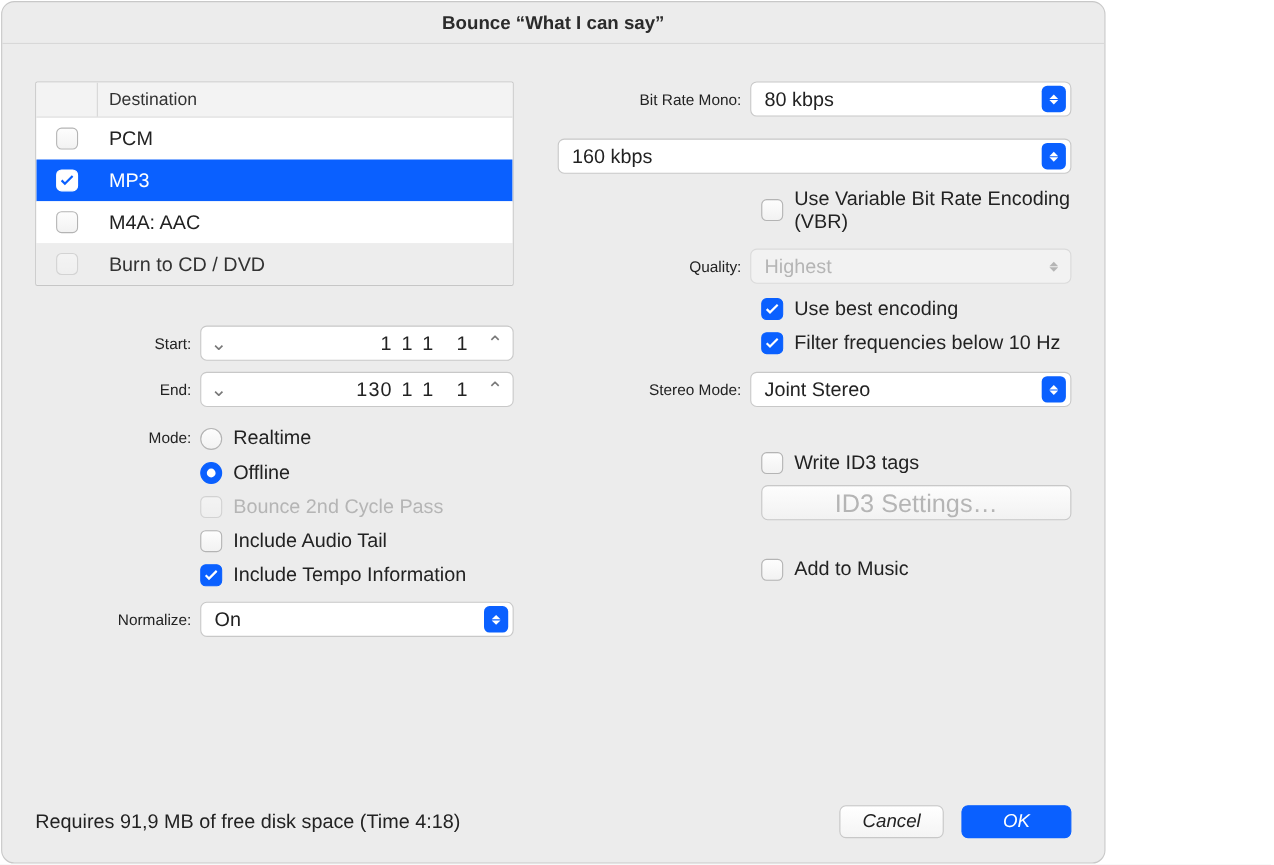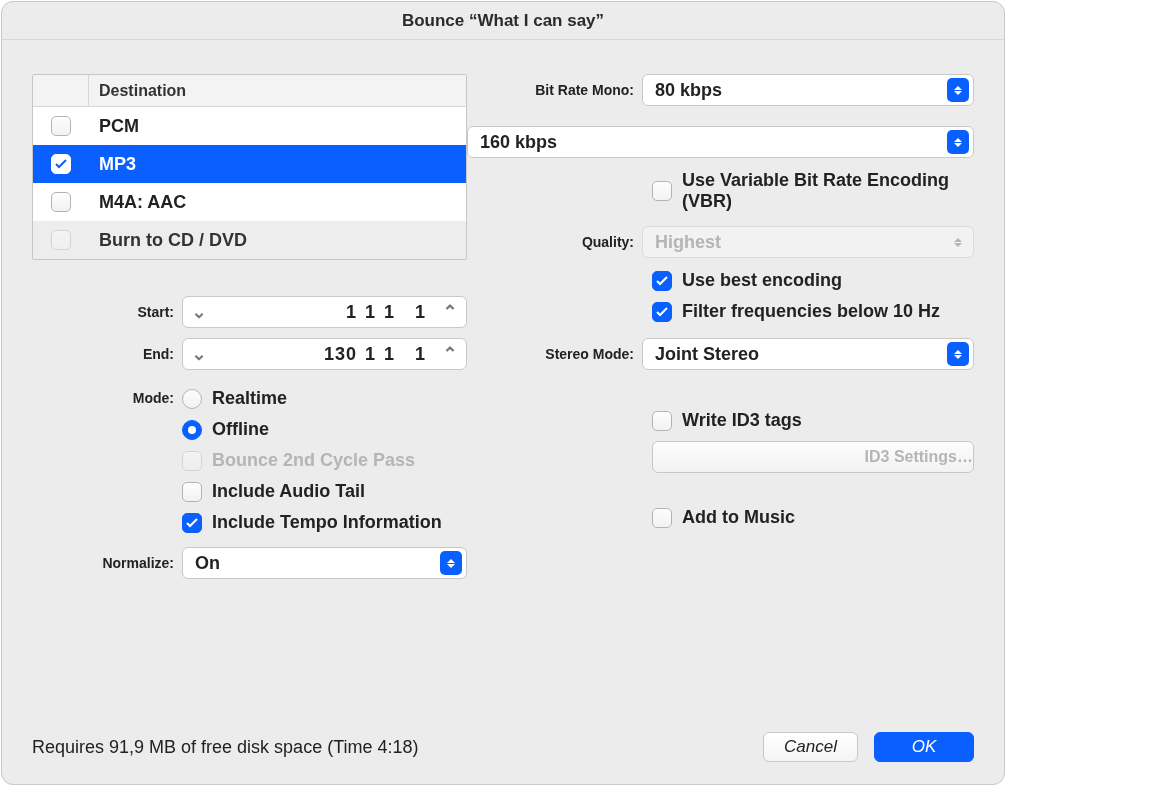--- a/index.html
+++ b/index.html
@@ -29,21 +29,21 @@
   justify-content: center;
   font-weight: 600;
   font-size: 17px;
   color: #2b2b2b;
   border-bottom: 1px solid #d8d8d8;
 }
 .content {
   flex: 1;
   display: flex;
   padding: 34px 30px 20px 30px;
-  font-weight: bold;
+  gap: 40px;
 }
 .left-col { width: 435px; }
 .right-col { flex: 1; }
 
 
 .dest-table {
   border: 1px solid #c6c6c6;
   border-radius: 2px;
   background: #fff;
   overflow: hidden;
@@ -194,22 +194,22 @@
 
 
 .widebtn {
   margin-left: 185px;
   margin-top: 10px;
   height: 32px;
   width: calc(100% - 185px);
   border: 1px solid #c8c8c8;
   border-radius: 6px;
   background: linear-gradient(#fdfdfd,#f2f2f2);
-  display: flex; align-items: center; justify-content: flex-end;
-  font-size: 16px;
+  display: flex; align-items: center; justify-content: center;
+  font-size: 23px;
   color: #b5b5b5;
 }
 
 
 .footer {
   display: flex;
   align-items: center;
   padding: 18px 30px 22px 30px;
 }
 .footer .status { font-size: 18px; color: #222; }

